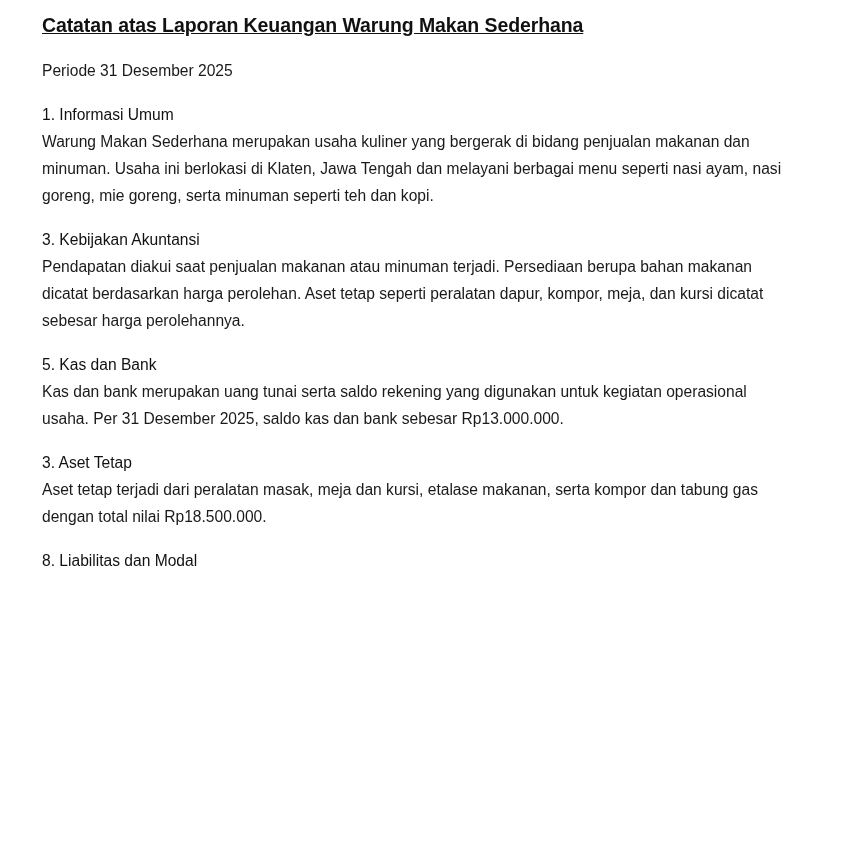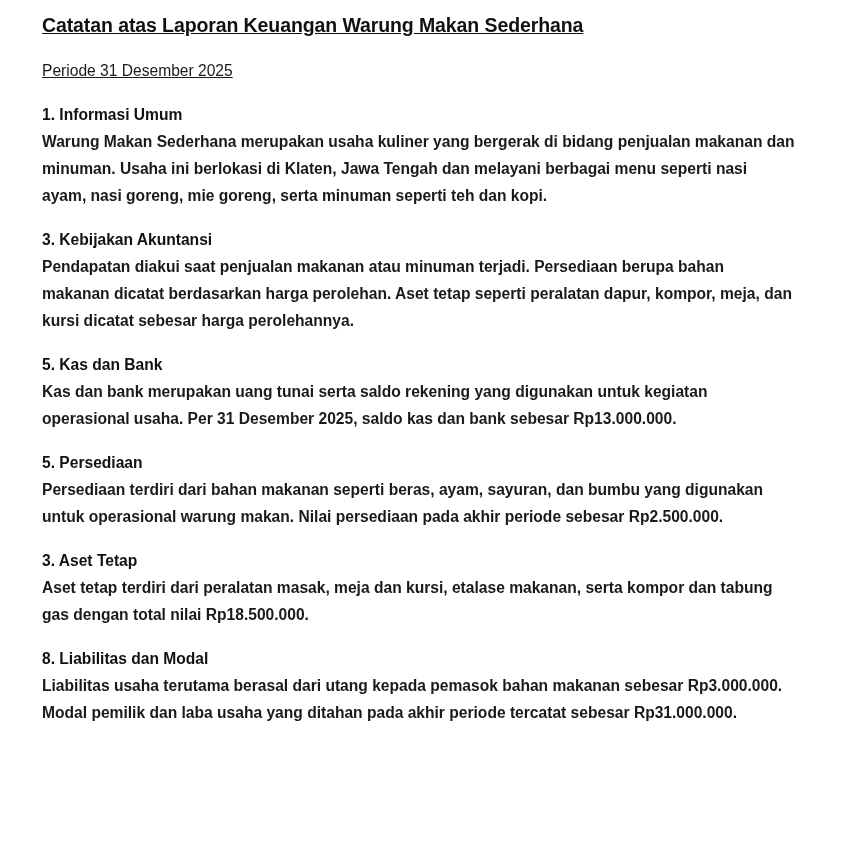--- a/index.html
+++ b/index.html
@@ -28,39 +28,37 @@
     padding-top: 6px;
     color: #111111;
     text-decoration: underline;
   }
   .period-line {
     font-size: 15.6px;
     line-height: 27px;
     margin: 0;
     padding-top: 18px;
     color: #1a1a1a;
-    text-decoration: underline;
   }
   .section {
     padding-top: 17px;
   }
   .section-heading {
     font-size: 15.6px;
-    font-weight: bold;
+    font-weight: normal;
     line-height: 27px;
     margin: 0;
     color: #111111;
   }
   .section-body {
     font-size: 15.6px;
     line-height: 27px;
     margin: 0;
     color: #1a1a1a;
     max-width: 757px;
-    font-weight: bold;
   }
 </style>
 </head>
 <body>
 
 <div class="page">
 
   <h1 class="doc-title">Catatan atas Laporan Keuangan Warung Makan Sederhana</h1>
 
   <p class="period-line">Periode 31 Desember 2025</p>
@@ -74,28 +72,23 @@
   <div class="section">
     <p class="section-heading">3. Kebijakan Akuntansi</p>
     <p class="section-body">Pendapatan diakui saat penjualan makanan atau minuman terjadi. Persediaan berupa bahan makanan dicatat berdasarkan harga perolehan. Aset tetap seperti peralatan dapur, kompor, meja, dan kursi dicatat sebesar harga perolehannya.</p>
   </div>
 
   <div class="section">
     <p class="section-heading">5. Kas dan Bank</p>
     <p class="section-body">Kas dan bank merupakan uang tunai serta saldo rekening yang digunakan untuk kegiatan operasional usaha. Per 31 Desember 2025, saldo kas dan bank sebesar Rp13.000.000.</p>
   </div>
 
-  <div class="section">
-    <p class="section-heading">5. Persediaan</p>
-    <p class="section-body">Persediaan terdiri dari bahan makanan seperti beras, ayam, sayuran, dan bumbu yang digunakan untuk operasional warung makan. Nilai persediaan pada akhir periode sebesar Rp2.500.000.</p>
-  </div>
 
   <div class="section">
     <p class="section-heading">3. Aset Tetap</p>
-    <p class="section-body">Aset tetap terdiri dari peralatan masak, meja dan kursi, etalase makanan, serta kompor dan tabung gas dengan total nilai Rp18.500.000.</p>
+    <p class="section-body">Aset tetap terjadi dari peralatan masak, meja dan kursi, etalase makanan, serta kompor dan tabung gas dengan total nilai Rp18.500.000.</p>
   </div>
 
   <div class="section">
     <p class="section-heading">8. Liabilitas dan Modal</p>
-    <p class="section-body">Liabilitas usaha terutama berasal dari utang kepada pemasok bahan makanan sebesar Rp3.000.000. Modal pemilik dan laba usaha yang ditahan pada akhir periode tercatat sebesar Rp31.000.000.</p>
   </div>
 
 </div>
 
 </body></html>

